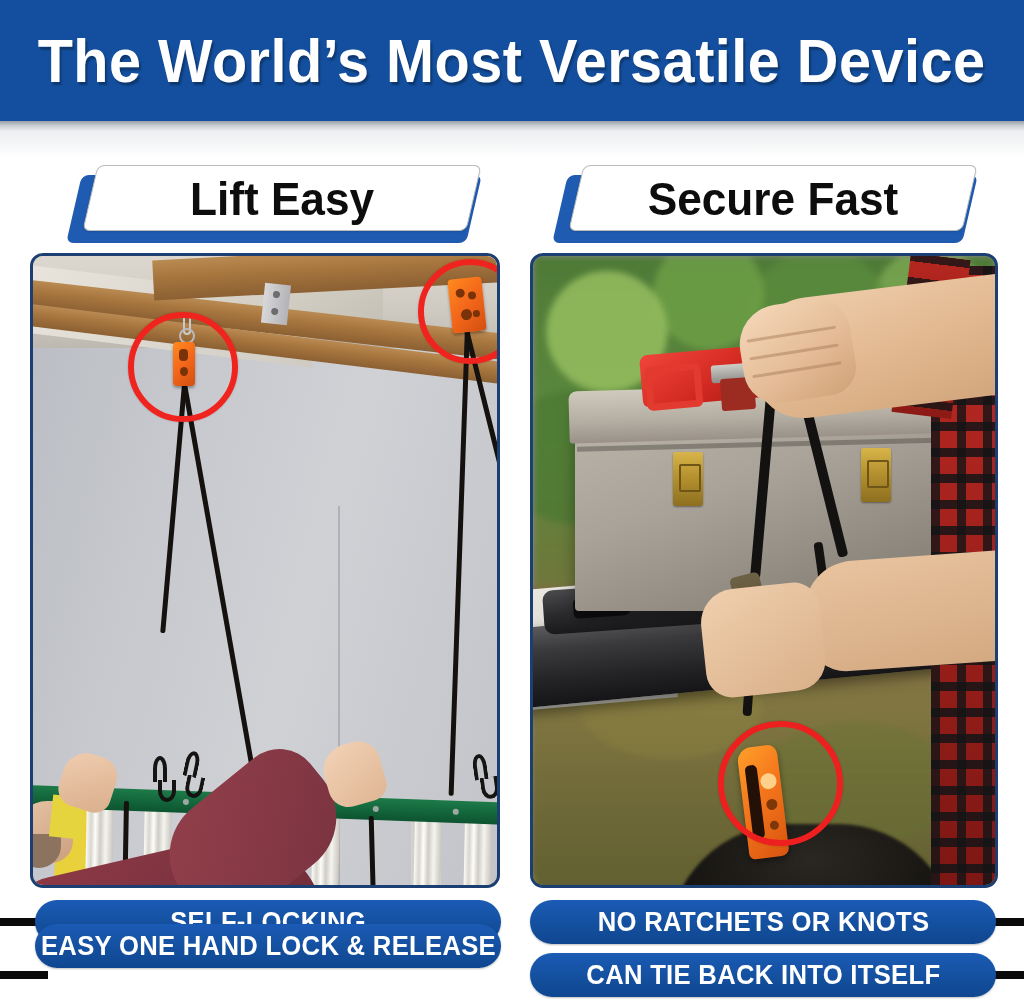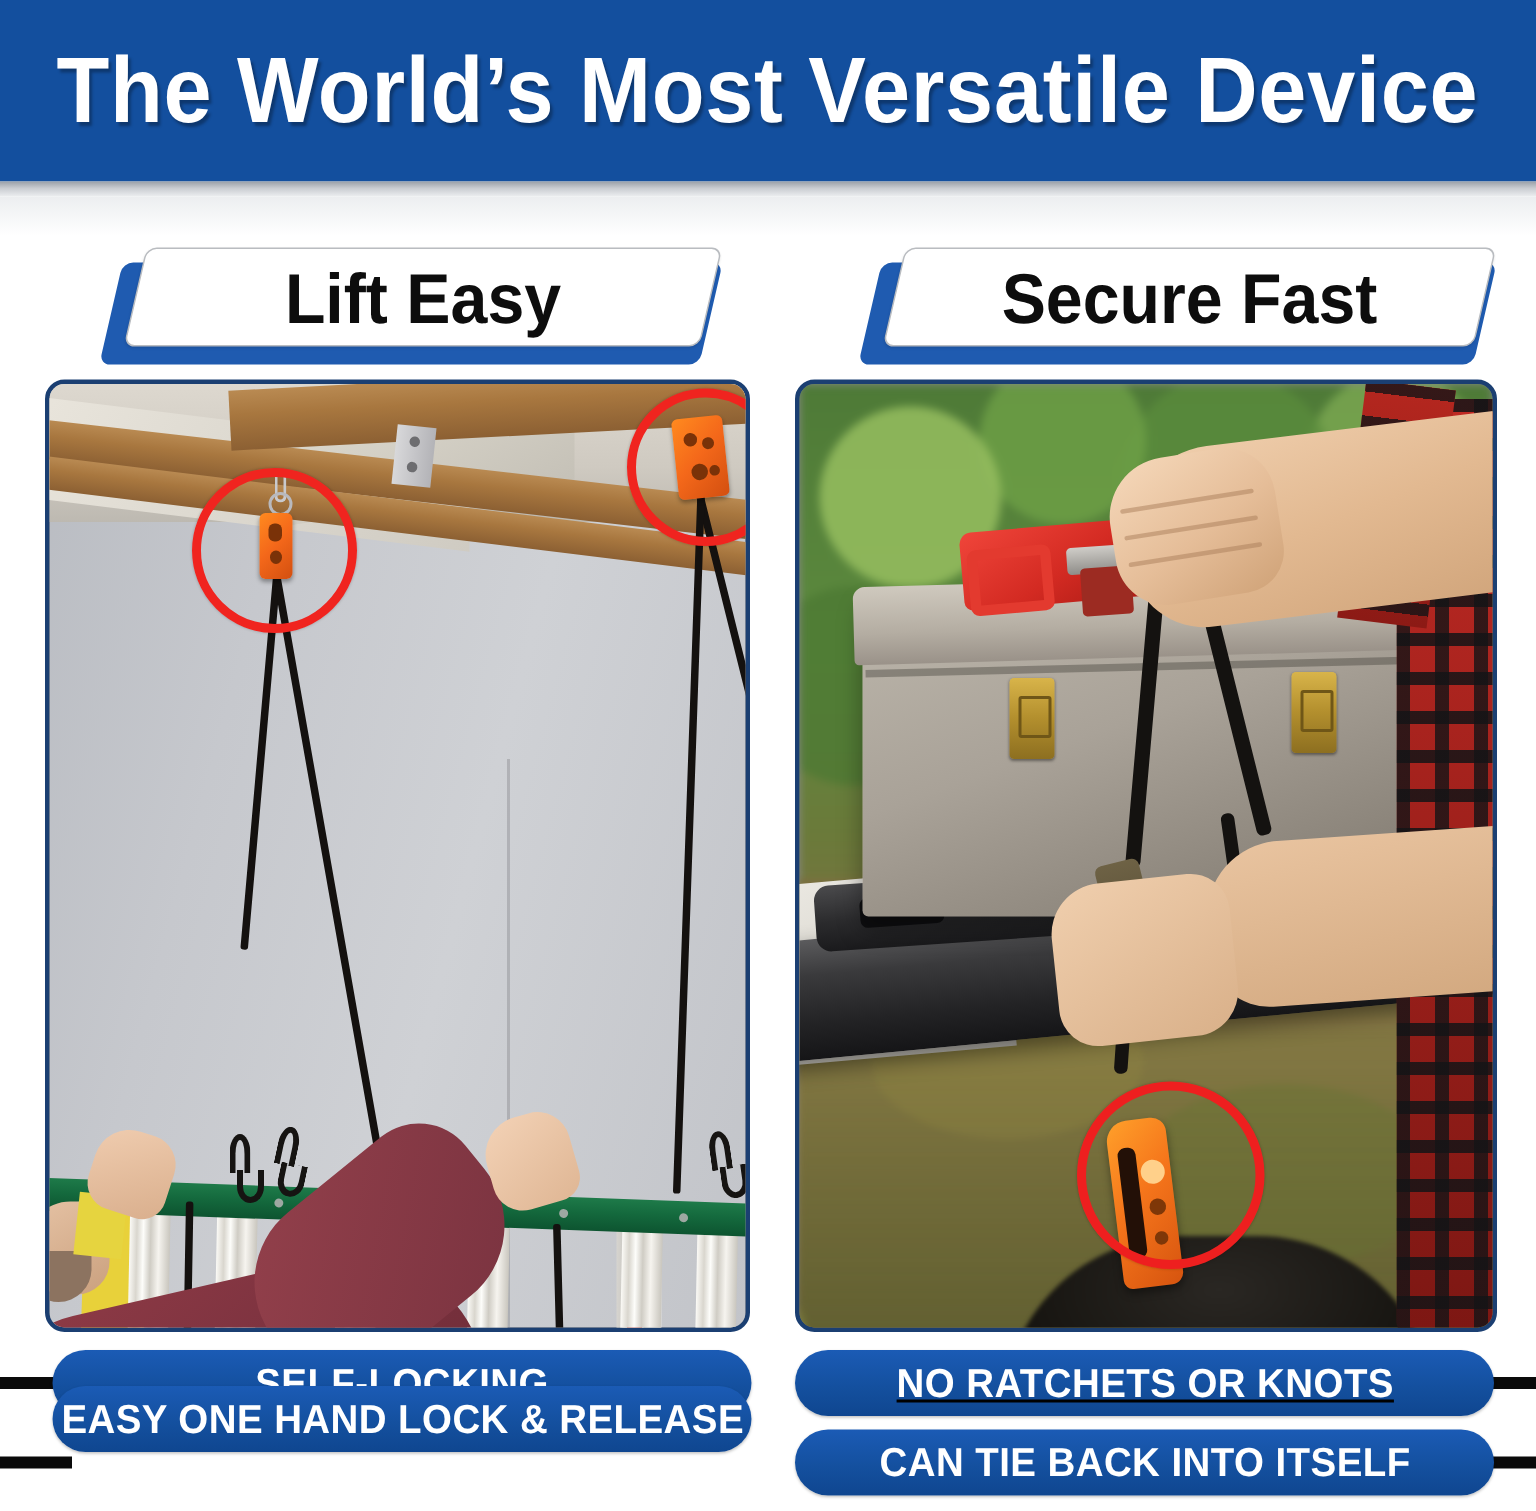--- a/index.html
+++ b/index.html
@@ -58,21 +58,21 @@
   }
   .ribbon .ribbon-text{
     position:absolute; left:16px; top:0; width:calc(100% - 16px); height:66px;
     display:flex; align-items:center; justify-content:center;
     font-family:"Liberation Sans Narrow","Liberation Sans", sans-serif;
     font-weight:bold; font-size:47px; color:#0d0d0d; line-height:1;
     transform:scaleX(0.94);
     white-space:nowrap;
   }
   #ribbon-lift{ left:74px; top:165px; width:400px; }
-  #ribbon-secure{ left:580px; top:165px; width:410px; }
+  #ribbon-secure{ left:560px; top:165px; width:410px; }
 
   
   .photo{
     position:absolute;
     border:3px solid #1b3f72;
     border-radius:13px;
     overflow:hidden;
     background:#888;
   }
   #photo-left{  left:30px;  top:253px; width:470px; height:635px; }
@@ -475,21 +475,21 @@
   }
   .pill-label{
     font-family:"Liberation Sans Narrow","Liberation Sans", sans-serif;
     font-weight:bold; font-size:27px; color:#ffffff; line-height:1;
     letter-spacing:0.3px;
     transform:scaleX(0.95);
     white-space:nowrap;
   }
   #pill-l1{ left:35px;  top:900px; width:466px; }
   #pill-l2{ left:35px;  top:924px; width:466px; }
-  #pill-r1{ left:530px; top:900px; width:466px;text-decoration:underline; }
+  #pill-r1{ left:530px; top:900px; width:466px; }
   #pill-r2{ left:530px; top:953px; width:466px; }
 
   .connector{
     position:absolute; height:8px; background:#0a0a0a;
   }
   #conn-l1{ left:0;    top:918px; width:48px; }
   #conn-l2{ left:0;    top:971px; width:48px; }
   #conn-r1{ left:985px; top:918px; width:39px; }
   #conn-r2{ left:985px; top:971px; width:39px; }
 </style>

